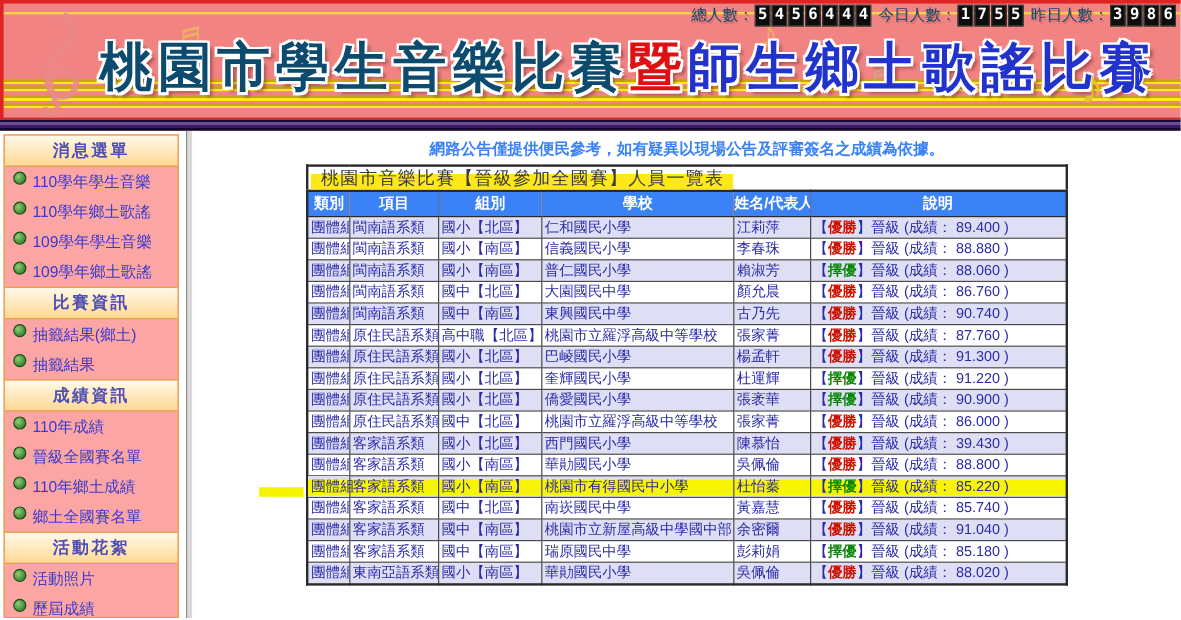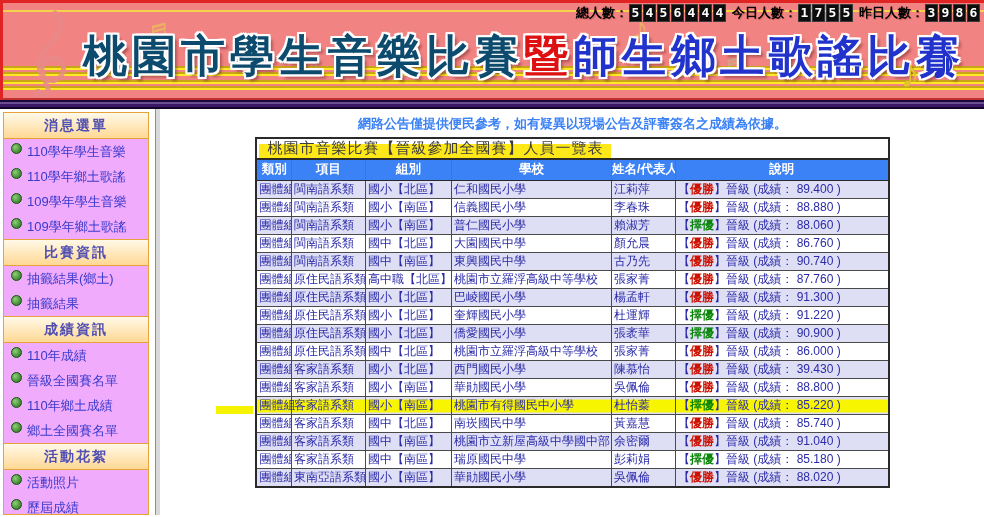--- a/index.html
+++ b/index.html
@@ -13,42 +13,42 @@
     position:relative;height:100px;background:#F18383;
     border-top:3px solid #E02424;border-left:3px solid #E02424;
     box-sizing:border-box;overflow:hidden;border-bottom:2px solid #C03030;
   }
   .banner .topline{position:absolute;top:7px;left:0;width:100%;height:2px;background:#F4D24A;}
   .staff{position:absolute;left:0;width:100%;height:10px;
     background:linear-gradient(180deg,#caa418 0 2px,#ffe924 2px 4px,#f1838300 4px 6px,#caa418 6px 8px,#ffe924 8px 10px);}
   .staff1{top:63px}.staff2{top:77px}
   .counters{position:absolute;top:1px;right:4px;display:flex;align-items:center;z-index:5;}
   .counter{display:flex;align-items:center;margin-left:6px;}
-  .clabel{color:#000000;font-size:13px;font-weight:bold;text-shadow:1px 1px 0 #d86a6a;}
+  .clabel{color:#0c4a6e;font-size:13px;font-weight:normal;text-shadow:1px 1px 0 #d86a6a;}
   .digit{display:inline-block;background:#0d0d0d;color:#fff;border:1px solid #3a3a3a;
     font-family:"DejaVu Sans Mono",monospace;font-size:13px;font-weight:bold;
     width:11px;text-align:center;margin-left:1px;padding:0 0 1px 0;}
   .site-title{
     position:absolute;top:24px;left:80px;right:90px;text-align:center;
     font-size:44px;font-weight:bold;letter-spacing:5px;white-space:nowrap;z-index:3;
   }
   .site-title span{
     text-shadow:2px 0 0 #fff,-2px 0 0 #fff,0 2px 0 #fff,0 -2px 0 #fff,
       2px 2px 0 #fff,-2px -2px 0 #fff,2px -2px 0 #fff,-2px 2px 0 #fff,4px 4px 3px rgba(90,20,20,.45);
   }
   .clef{position:absolute;left:12px;top:4px;z-index:2;opacity:.85;}
   .note-right-1{position:absolute;right:26px;top:22px;font-size:58px;color:#2030C8;z-index:4;
     text-shadow:1px 1px 0 #fff;}
   .note-right-2{position:absolute;right:64px;top:48px;font-size:40px;color:#E3C42C;z-index:3;}
   .bg-note{position:absolute;z-index:1;}
   
   .purple-bar{height:9px;background:linear-gradient(180deg,#1c0838 0 2px,#6a4e92 2px 4px,#3a1866 4px 7px,#14052a 7px 9px);}
   
   .layout{display:flex;height:406px;overflow:hidden;}
-  .sidebar{width:146px;margin:3px 0 0 3px;border:1px solid #E8A23C;background:#f0abfc;
+  .sidebar{width:146px;margin:3px 0 0 3px;border:1px solid #E8A23C;background:#fca5a5;
     box-sizing:border-box;overflow:hidden;flex:none;}
   .sb-header{background:linear-gradient(180deg,#FFF9E8,#FFD894);color:#5150B2;
     text-align:center;font-size:14px;font-weight:bold;padding:4px 0 3px;
     border-top:1px solid #E8A23C;border-bottom:1px solid #E8A23C;letter-spacing:2px;}
   .sidebar .sb-header:first-child{border-top:none;}
   .sb-item{display:flex;padding:4px 0 3px 7px;cursor:pointer;}
   .bullet{width:9px;height:9px;border-radius:50%;flex:none;
     background:radial-gradient(circle at 35% 35%,#8ecf77,#1e6b14);
     border:1px solid #14510e;margin-right:5px;}
   .sb-link{color:#3A3ACB;font-size:13px;white-space:nowrap;}

